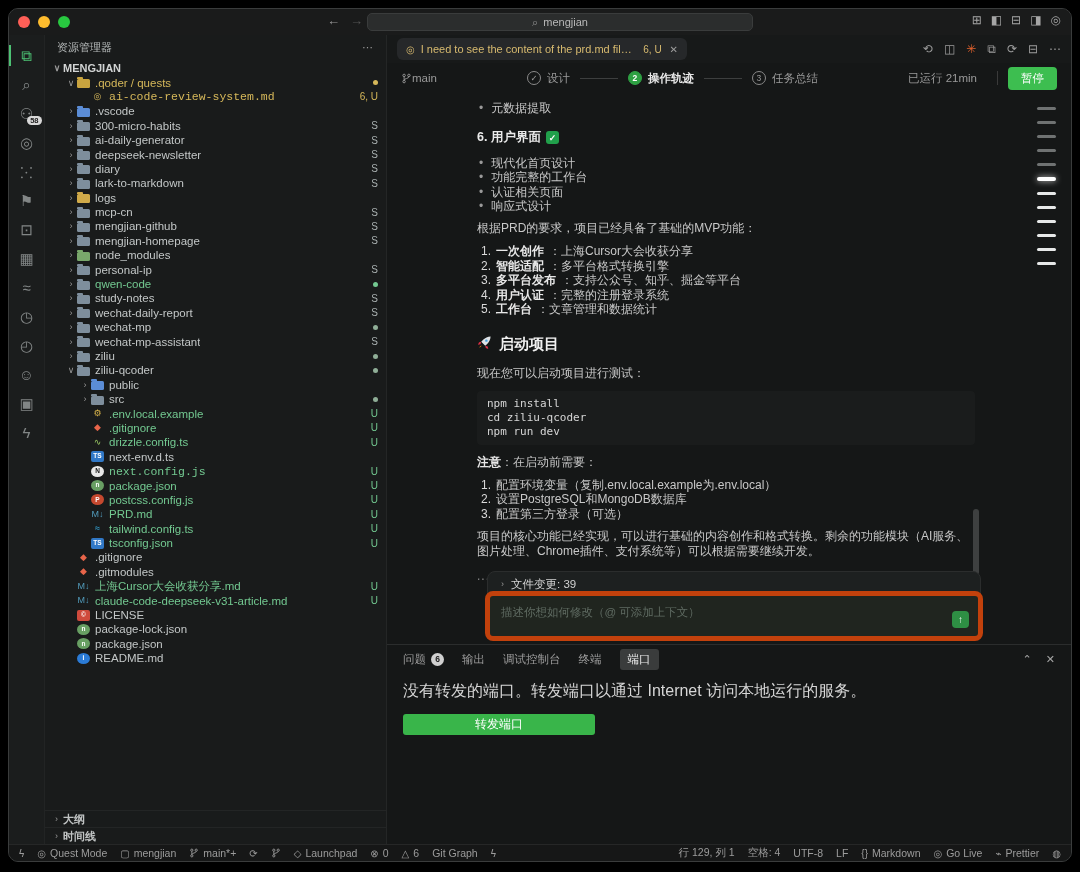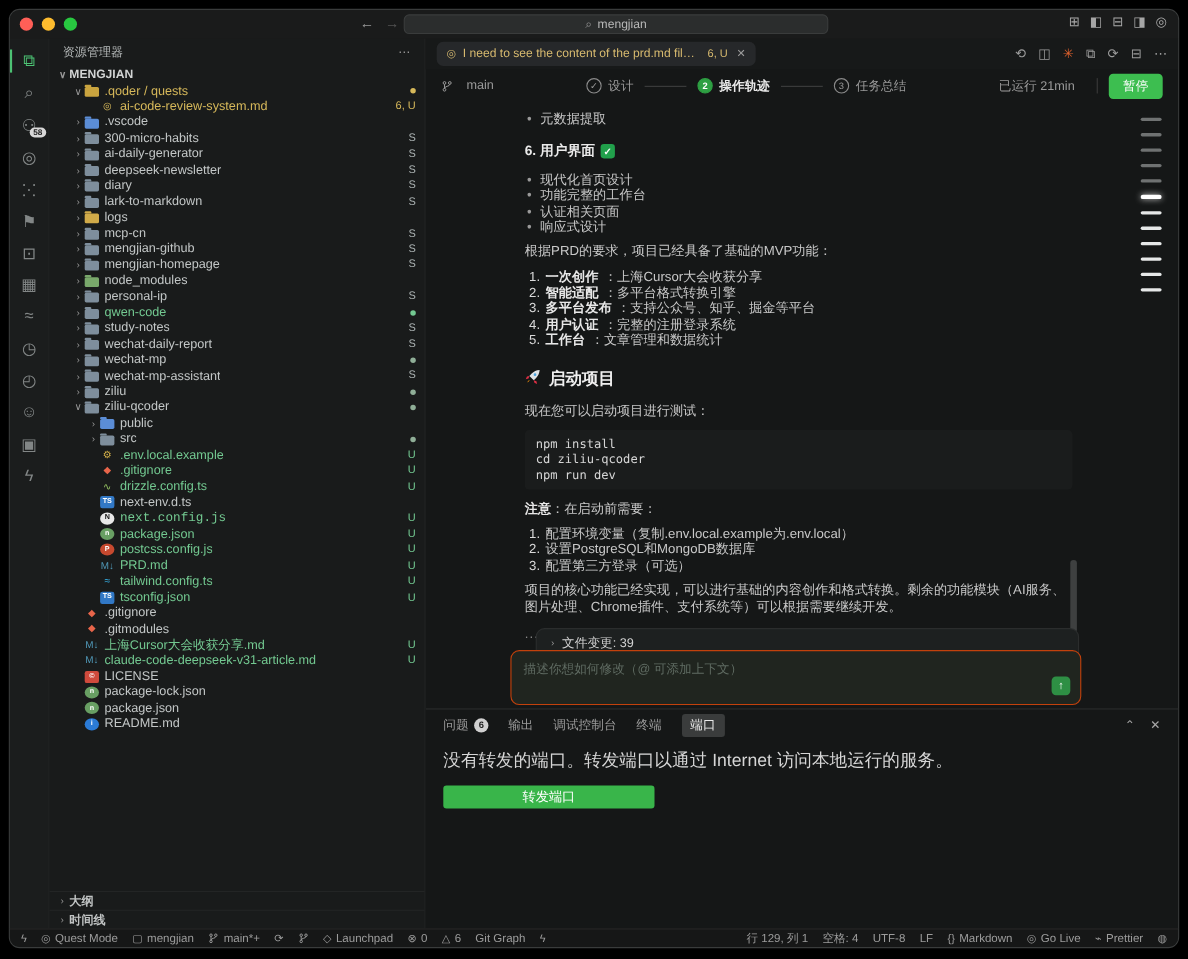--- a/index.html
+++ b/index.html
@@ -69,21 +69,21 @@
   .tab { height:22px; background:#26282a; border-radius:6px; display:flex; align-items:center;
     gap:6px; padding:0 9px; font-size:11px; color:#d7ba6f; max-width:290px; }
   .tab .tab-ico { font-size:10px; }
   .tab .tab-label { white-space:nowrap; overflow:hidden; text-overflow:ellipsis; }
   .tab .tab-badge { font-size:10px; flex:0 0 auto; }
   .tab .tab-close { color:#9d9d9d; font-size:10px; margin-left:2px; flex:0 0 auto; }
   .et-icons { margin-left:auto; display:flex; gap:11px; color:#9c9c9c; font-size:12px; }
 
   .agent-header { height:30px; display:flex; align-items:center; padding:0 14px;
     flex:0 0 auto; font-size:11.5px; color:#9a9a9a; }
-  .branch-chip { display:flex; align-items:center; gap:12px; }
+  .branch-chip { display:flex; align-items:center; gap:0; }
   .steps { flex:1 1 auto; display:flex; align-items:center; justify-content:center; gap:10px; }
   .step { display:flex; align-items:center; gap:6px; }
   .step-circle { width:14px; height:14px; border-radius:50%; border:1px solid #8a8a8a;
     color:#9a9a9a; font-size:8.5px; display:flex; align-items:center; justify-content:center; }
   .step.active .step-circle { background:#2ea043; border-color:#2ea043; color:#fff; font-weight:bold; }
   .step-label { font-size:11.5px; color:#9a9a9a; }
   .step.active .step-label { color:#e8e8e8; font-weight:bold; }
   .step-conn { width:38px; height:1px; background:#3d3f3f; }
   .runtime { margin-right:20px; }
   .hdr-divider { width:1px; height:14px; background:#3a3a3a; margin-right:10px; }
@@ -116,22 +116,22 @@
     background:#3e4040; border-radius:3px; }
   .dash-rail { position:absolute; right:15px; top:14px; display:flex; flex-direction:column; gap:11px; }
   .dash { width:19px; height:3px; border-radius:2px; background:#6f7272; }
   .dash.active { background:#ffffff; box-shadow:0 0 6px rgba(255,255,255,0.8); height:4px; }
   .dash.on { background:#e6e8e8; }
 
   .file-changes { position:absolute; left:100px; right:90px; bottom:47px; height:26px;
     background:#1d2020; border:1px solid #2b2d2d; border-radius:8px 8px 0 0;
     display:flex; align-items:center; gap:7px; padding:0 13px; color:#d2d2d2; font-size:11.5px; }
   .file-changes .twchar { color:#9a9a9a; font-size:9px; }
-  .composer { position:absolute; left:77px; right:88px; bottom:3px; height:50px;
-    background:#20251f; border:1px solid #c2410c; border-radius:8px; }
+  .composer { position:absolute; left:98px; right:88px; bottom:3px; height:50px;
+    background:#20251f; border:5px solid #c2410c; border-radius:8px; }
   .composer textarea { width:100%; height:100%; background:transparent; border:none; resize:none;
     outline:none; color:#c8c8c8; font-size:11.5px; padding:9px 11px; font-family:inherit; }
   .composer textarea::placeholder { color:#5f6b62; }
   .send-btn { position:absolute; right:9px; bottom:8px; width:17px; height:17px;
     background:#2e8f44; border:none; border-radius:4px; color:#fff; font-size:10px;
     display:flex; align-items:center; justify-content:center; }
 
   
   .panel { height:200px; border-top:1px solid #2b2d2d; flex:0 0 auto; background:#151717; }
   .panel-tabs { height:28px; display:flex; align-items:center; gap:18px; padding:0 16px; }
@@ -242,21 +242,21 @@
           </div>
           <div class="tree-row" style="padding-left: 20px;">
             <span class="twisty">∨</span>
             <span class="tico folder" style="--fc: #c9a43f;"></span>
             <span class="tlabel" style="color: rgb(214, 184, 90);">.qoder / quests</span>
             <span class="tdot" style="background: rgb(214, 184, 90);"></span>
           </div>
           <div class="tree-row" style="padding-left: 34px;">
             <span class="twisty"></span>
             <span class="tico" style="color: rgb(214, 184, 90);">◎</span>
-            <span class="tlabel" style="color: rgb(214, 184, 90);">ai-code-review-system.md</span>
+            <span class="tlabel" style="color: rgb(214, 184, 90); font-family: Liberation Mono, monospace;">ai-code-review-system.md</span>
             <span class="tbadge" style="color: rgb(214, 184, 90);">6, U</span>
           </div>
           <div class="tree-row" style="padding-left: 20px;">
             <span class="twisty">›</span>
             <span class="tico folder" style="--fc: #5b8dd6;"></span>
             <span class="tlabel">.vscode</span>
           </div>
           <div class="tree-row" style="padding-left: 20px;">
             <span class="twisty">›</span>
             <span class="tico folder" style="--fc: #7e8e9c;"></span>

